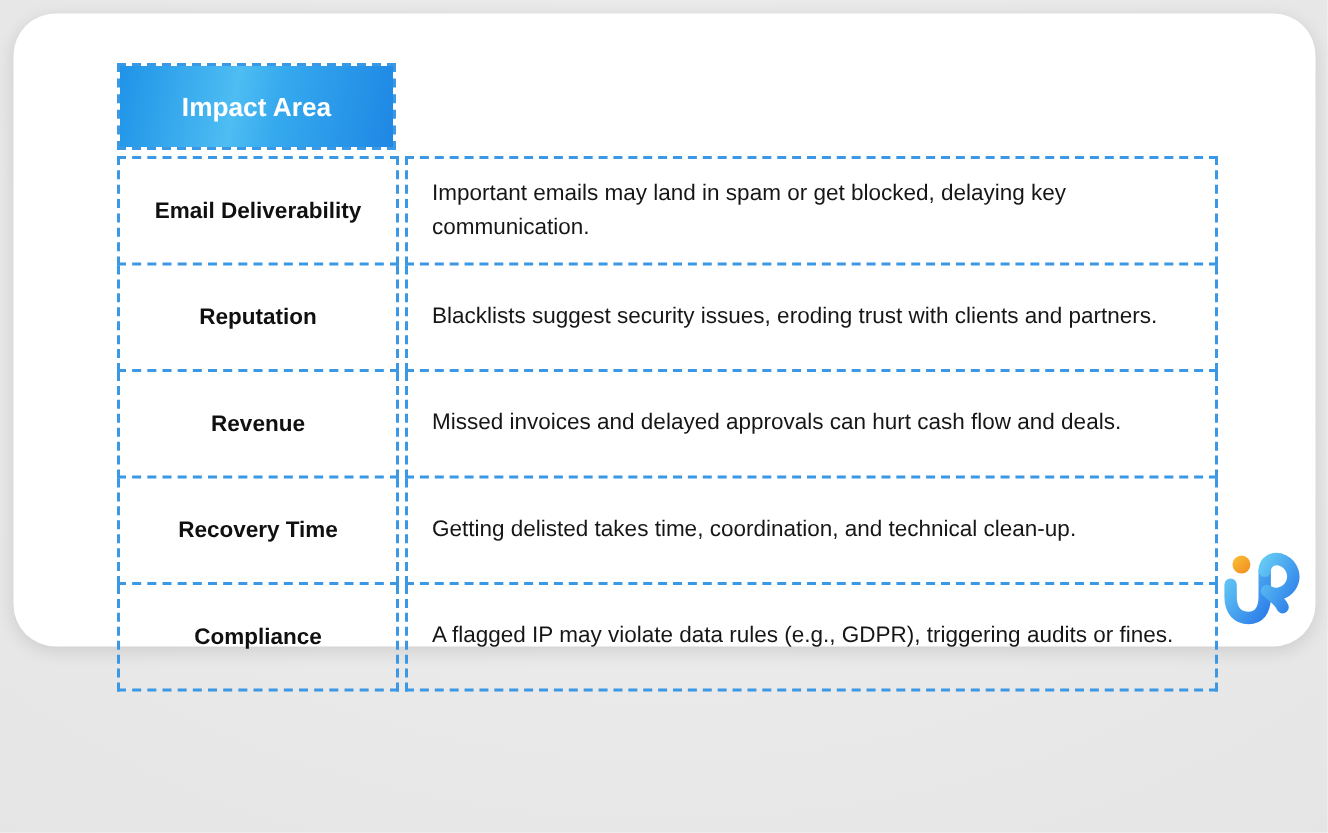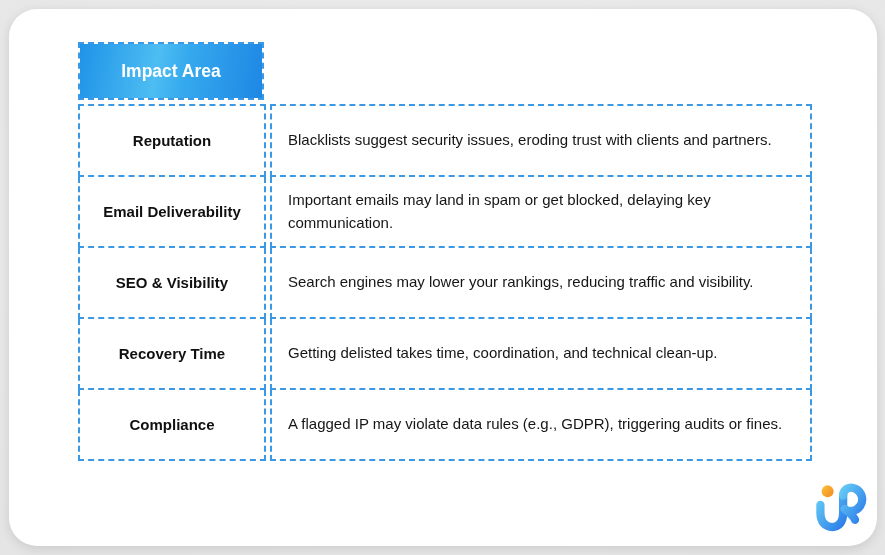--- a/index.html
+++ b/index.html
@@ -9,21 +9,21 @@
     height: 555px;
     font-family: "Liberation Sans", sans-serif;
     background: radial-gradient(120% 120% at 50% 40%, #efefef 0%, #e6e6e7 60%, #dddddf 100%);
     overflow: hidden;
   }
   .card {
     position: absolute;
     left: 9px;
     top: 9px;
     width: 868px;
-    height: 537px;
+    height: 422px;
     background: #ffffff;
     border-radius: 28px;
     box-shadow: 0 3px 12px rgba(0,0,0,0.12);
   }
   .table-wrap {
     position: absolute;
     left: 69px;
     top: 33px;
     width: 734px;
   }
@@ -96,33 +96,33 @@
     </div>
 
     <table class="tbody">
       <colgroup>
         <col style="width:186px">
         <col style="width:6px">
         <col>
       </colgroup>
       <tbody>
           <tr>
+        <td class="c1">Email Deliverability</td>
+        <td class="gap-col"></td>
+        <td class="c2">Important emails may land in spam or get blocked, delaying key communication.</td>
+      </tr>
+      <tr>
         <td class="c1">Reputation</td>
         <td class="gap-col"></td>
         <td class="c2">Blacklists suggest security issues, eroding trust with clients and partners.</td>
       </tr>
       <tr>
-        <td class="c1">Email Deliverability</td>
+        <td class="c1">Revenue</td>
         <td class="gap-col"></td>
-        <td class="c2">Important emails may land in spam or get blocked, delaying key communication.</td>
-      </tr>
-      <tr>
-        <td class="c1">SEO &amp; Visibility</td>
-        <td class="gap-col"></td>
-        <td class="c2">Search engines may lower your rankings, reducing traffic and visibility.</td>
+        <td class="c2">Missed invoices and delayed approvals can hurt cash flow and deals.</td>
       </tr>
       <tr>
         <td class="c1">Recovery Time</td>
         <td class="gap-col"></td>
         <td class="c2">Getting delisted takes time, coordination, and technical clean-up.</td>
       </tr>
       <tr>
         <td class="c1">Compliance</td>
         <td class="gap-col"></td>
         <td class="c2">A flagged IP may violate data rules (e.g., GDPR), triggering audits or fines.</td>

